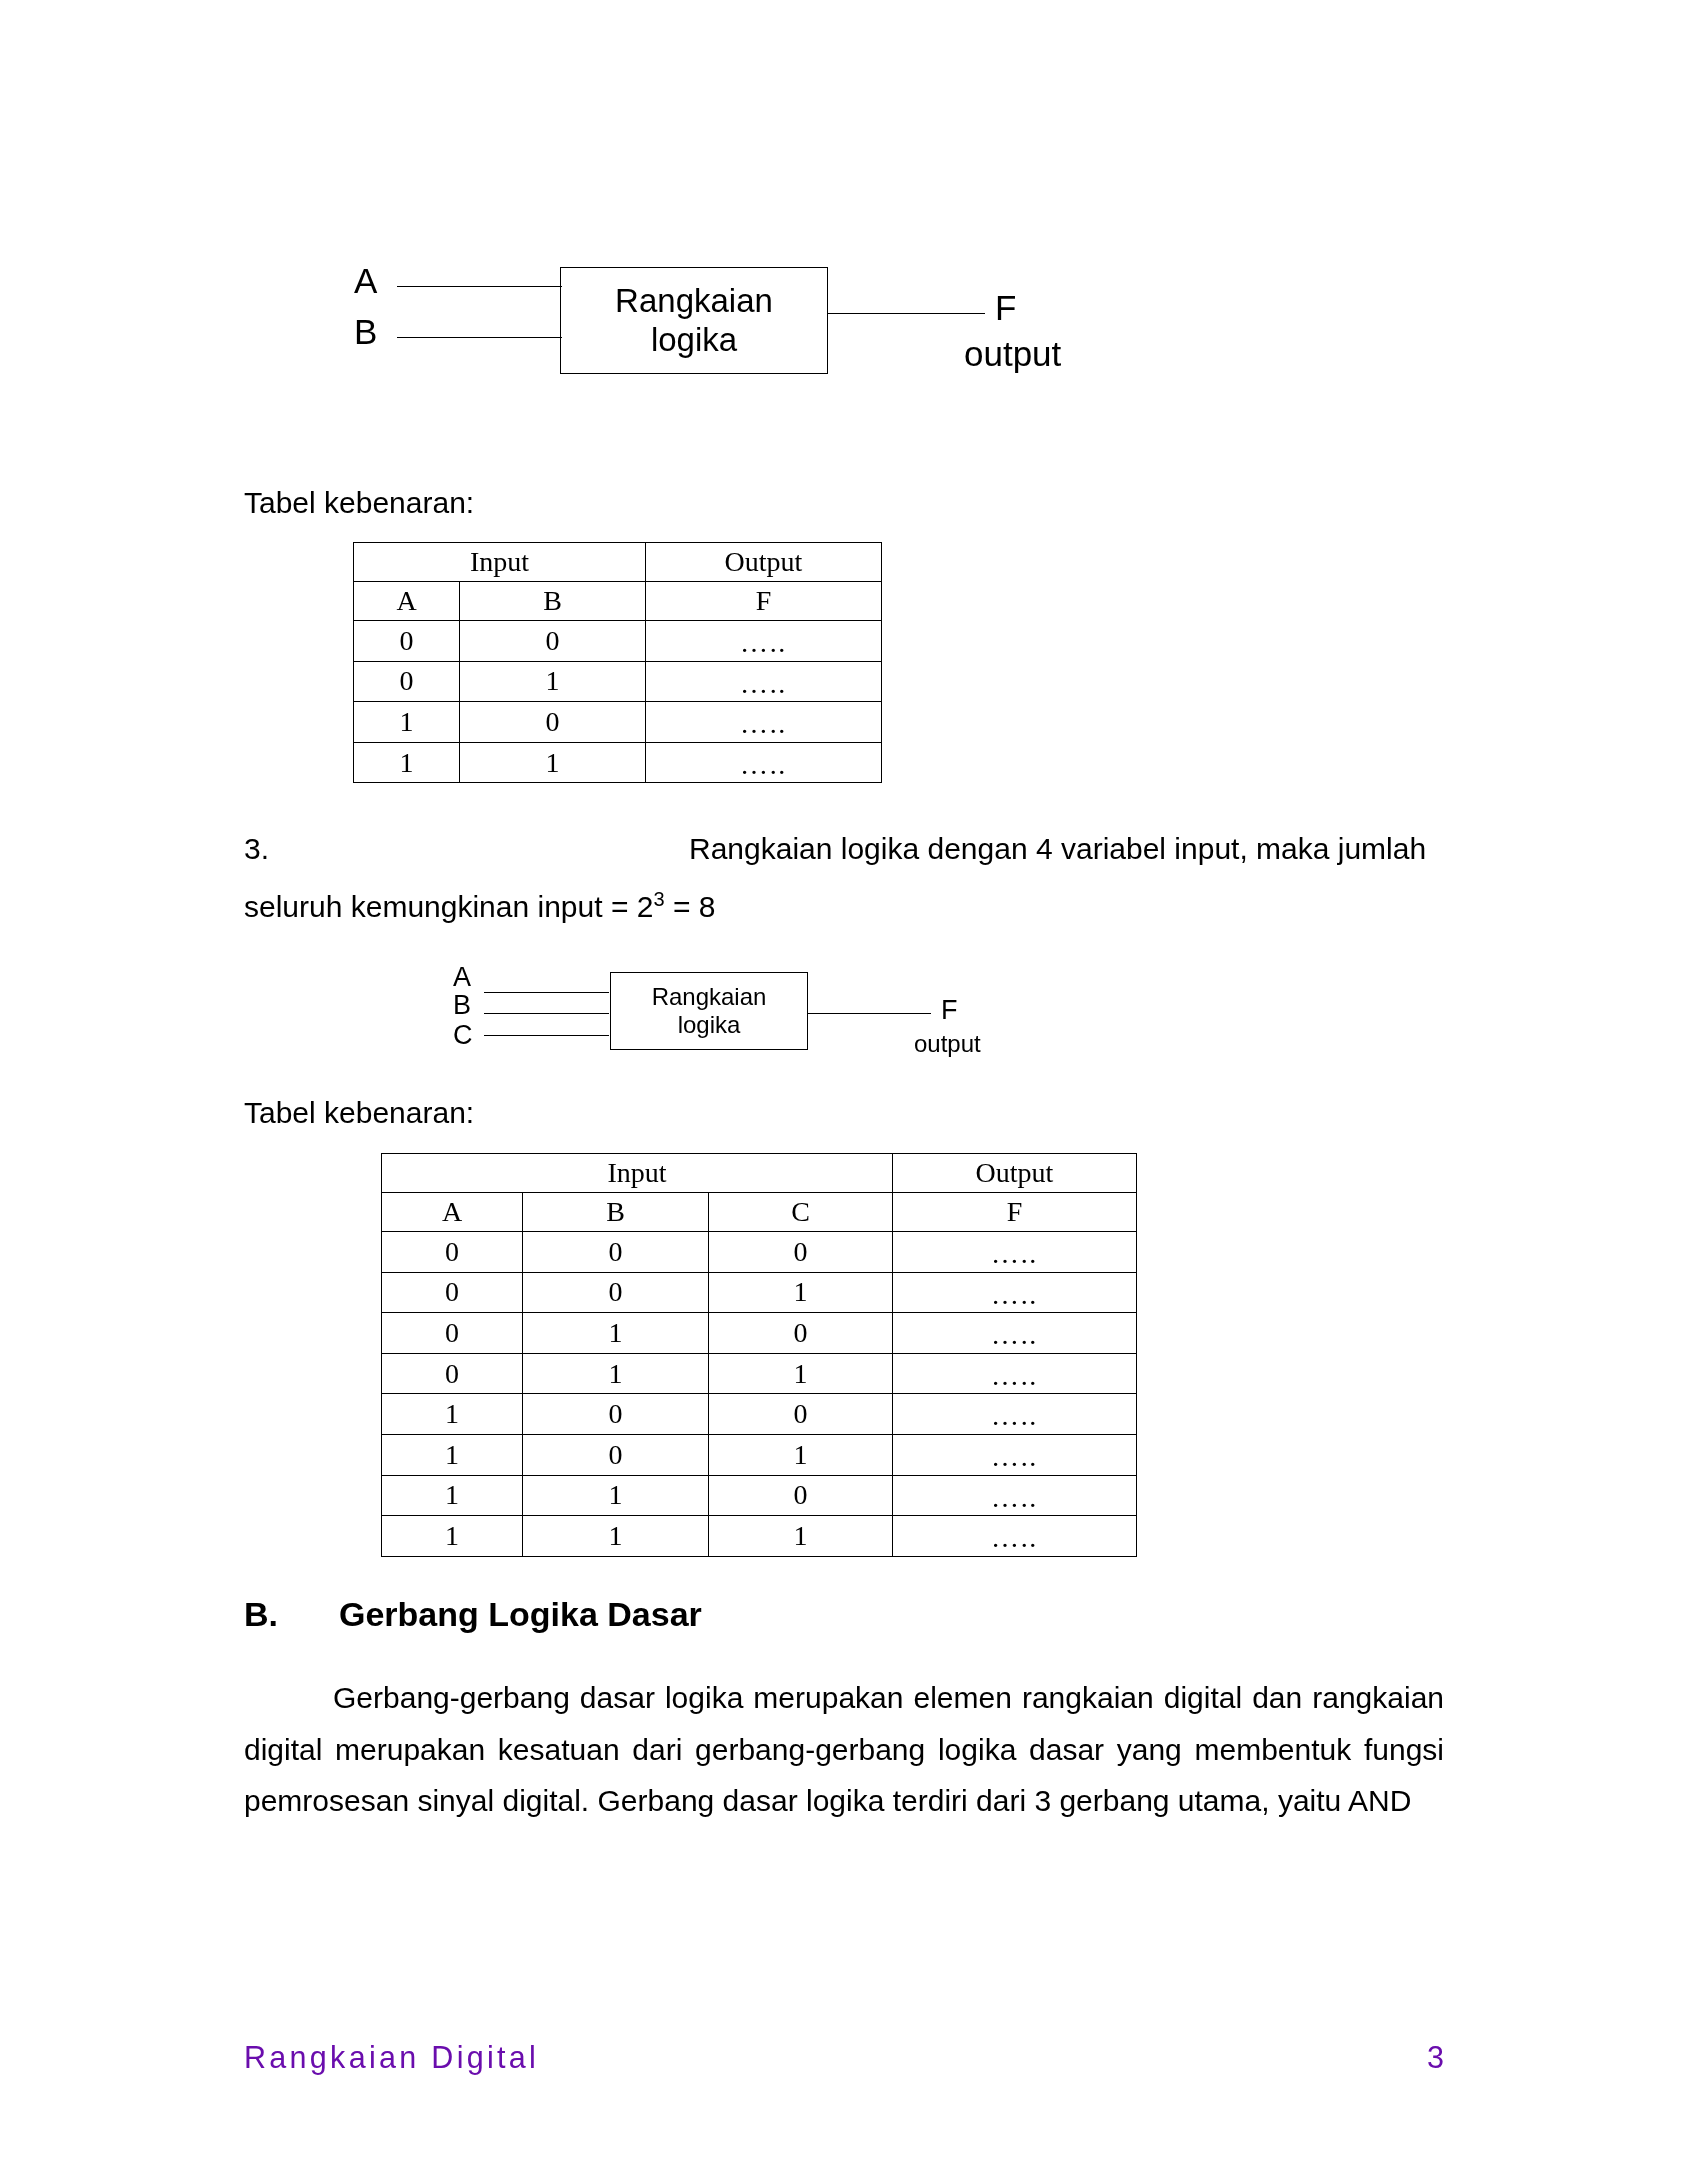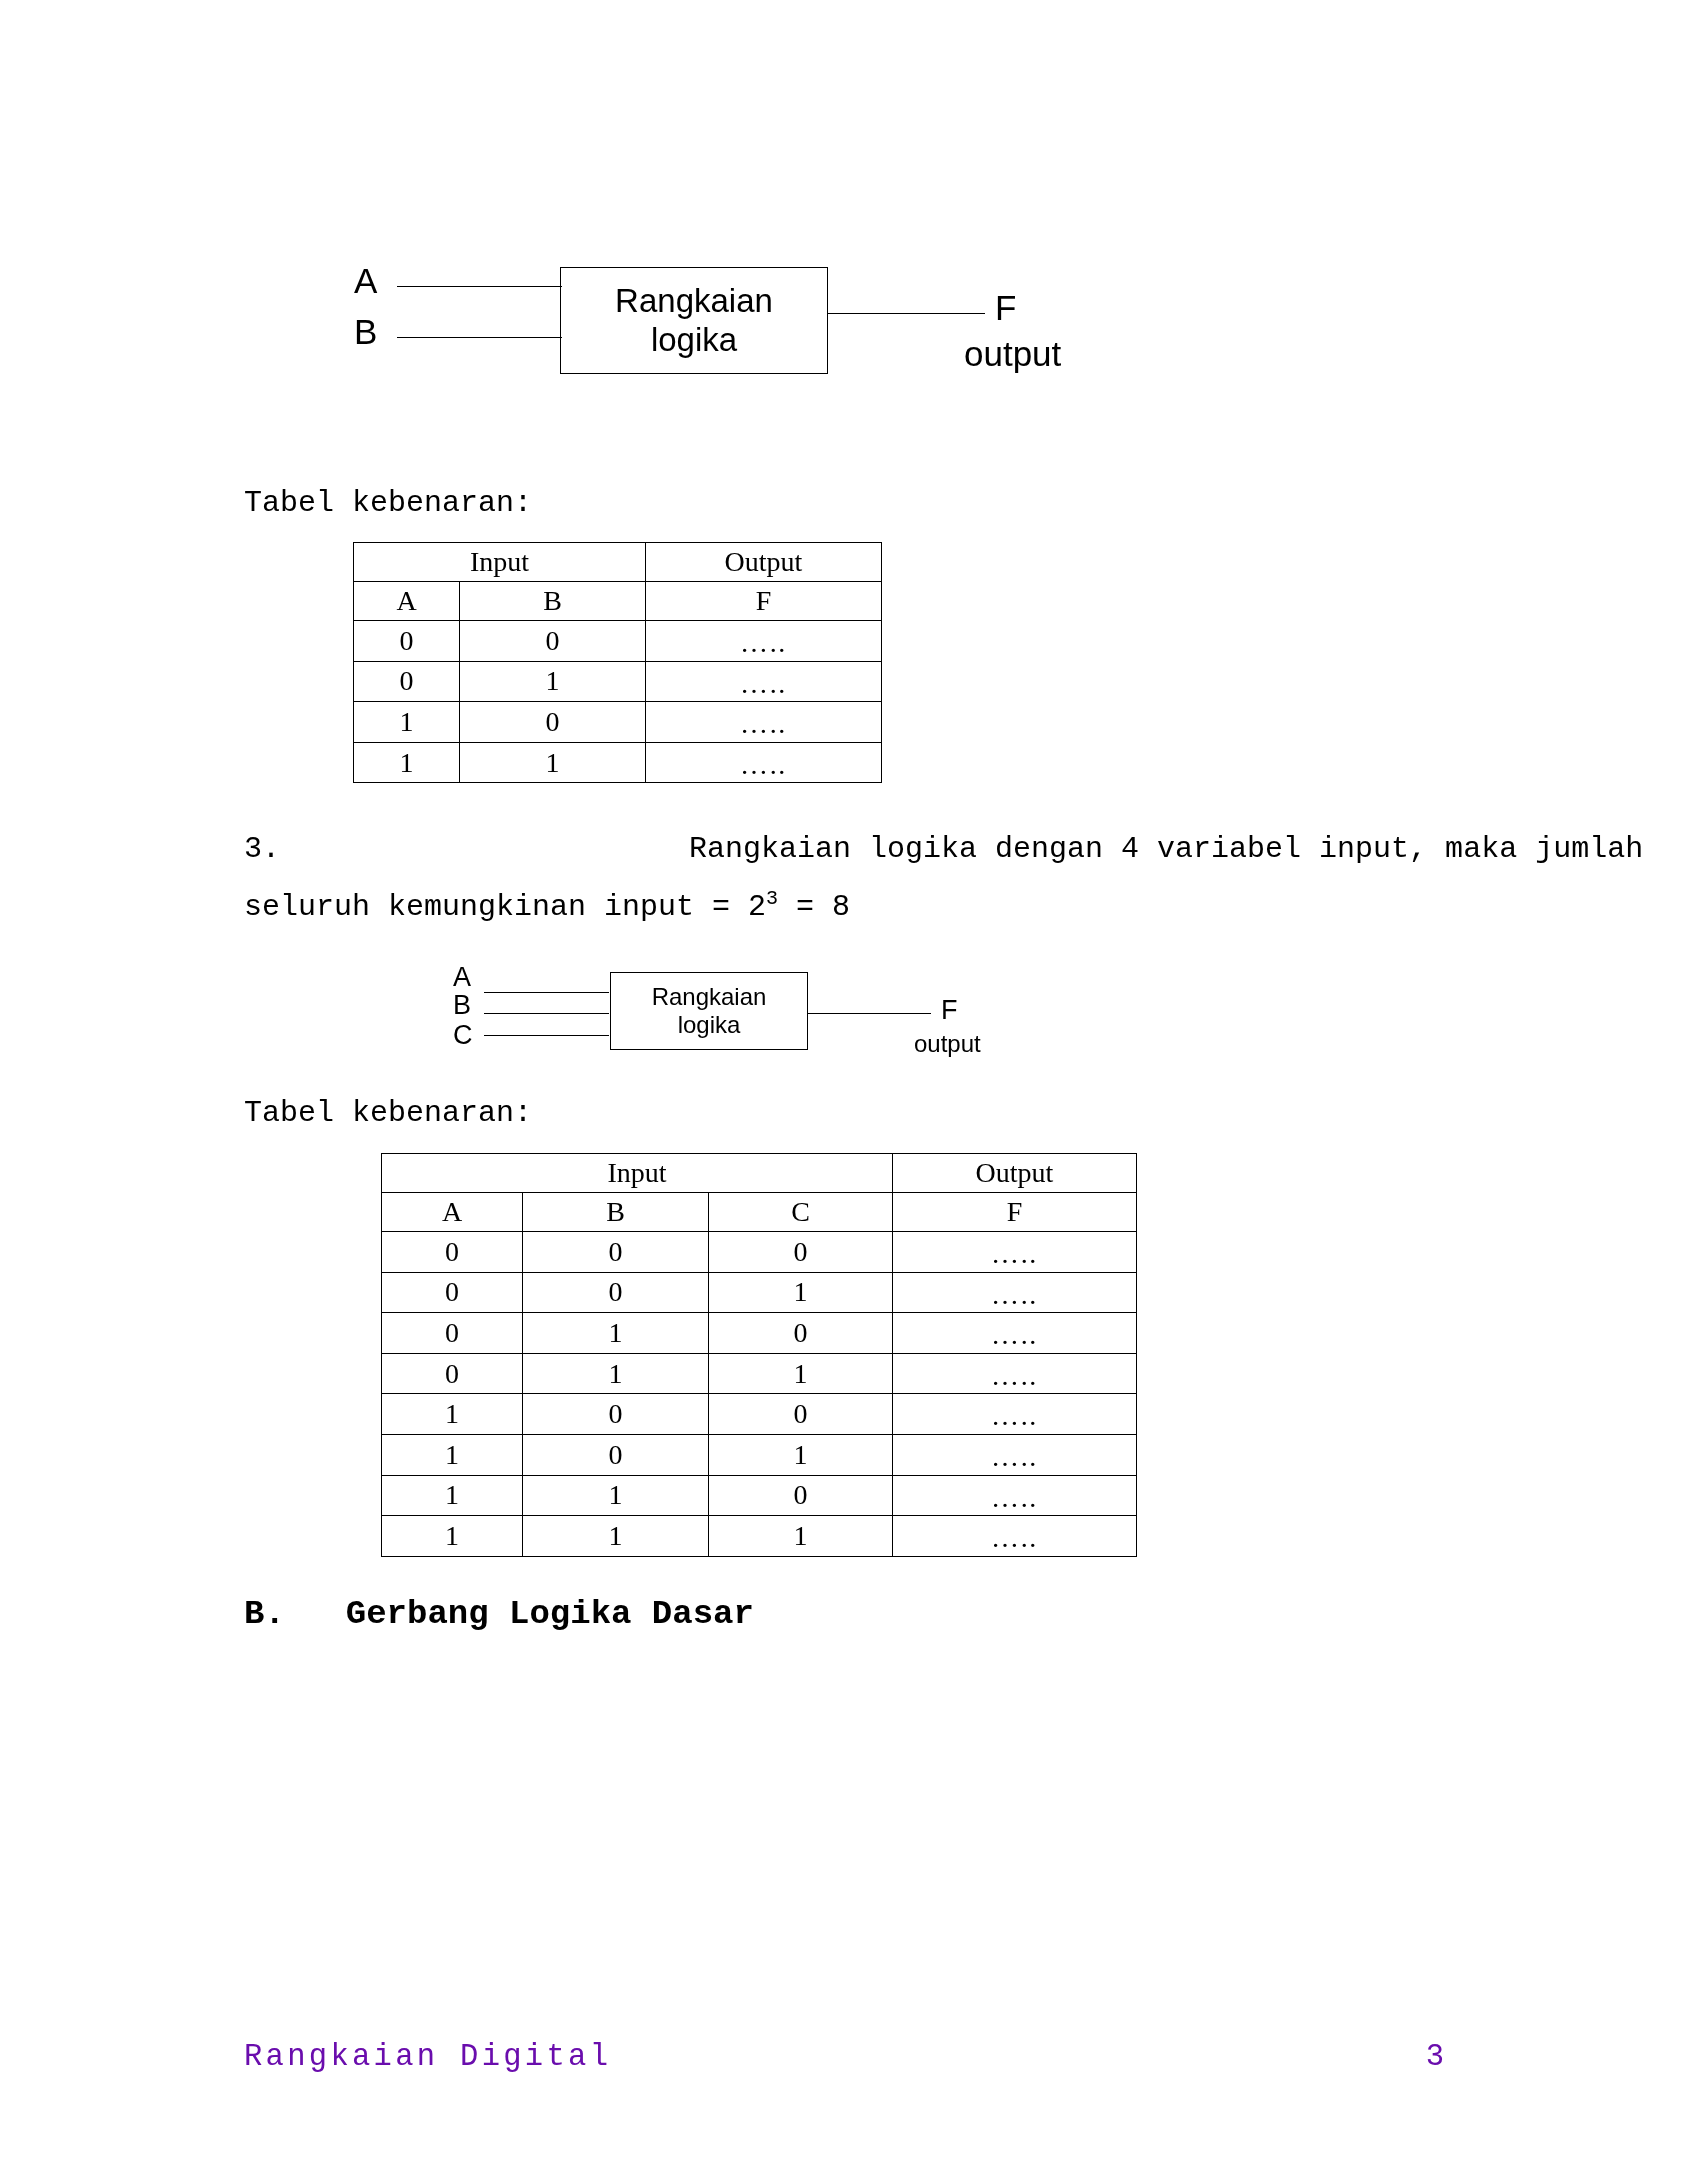--- a/index.html
+++ b/index.html
@@ -17,21 +17,21 @@
   }
 
   .page {
     position: absolute;
     left: 0; top: 0;
     width: 1687px;
     height: 2183px;
   }
 
   
-  .serif { font-family: Liberation Mono, monospace; }
+  .serif { font-family: Liberation Sans, sans-serif; }
 
   
   #diagram-1 {
     position: absolute;
     left: 354px;
     top: 255px;
     width: 774px;
     height: 132px;
   }
   #diagram-1 .box {
@@ -347,20 +347,21 @@
         <td class="c-a">1</td>
         <td class="c-b">1</td>
         <td class="c-c">1</td>
         <td class="c-f dots">…..</td>
       </tr>
     </tbody>
   </table>
 
   <div id="heading-b" class="serif"><span>B.</span><span class="gap"></span><span>Gerbang Logika Dasar</span></div>
 
+  <div id="paragraph" class="serif">Gerbang-gerbang dasar logika merupakan elemen rangkaian digital dan rangkaian digital merupakan kesatuan dari gerbang-gerbang logika dasar yang membentuk fungsi pemrosesan sinyal digital. Gerbang dasar logika terdiri dari 3 gerbang utama, yaitu AND</div>
 
   <div id="footer">
     <span class="doc-title serif" style="color: rgb(106, 13, 173);">Rangkaian Digital</span>
     <span class="page-no serif" style="color: rgb(106, 13, 173);">3</span>
   </div>
 
 </div>
 
 
 </body></html>

